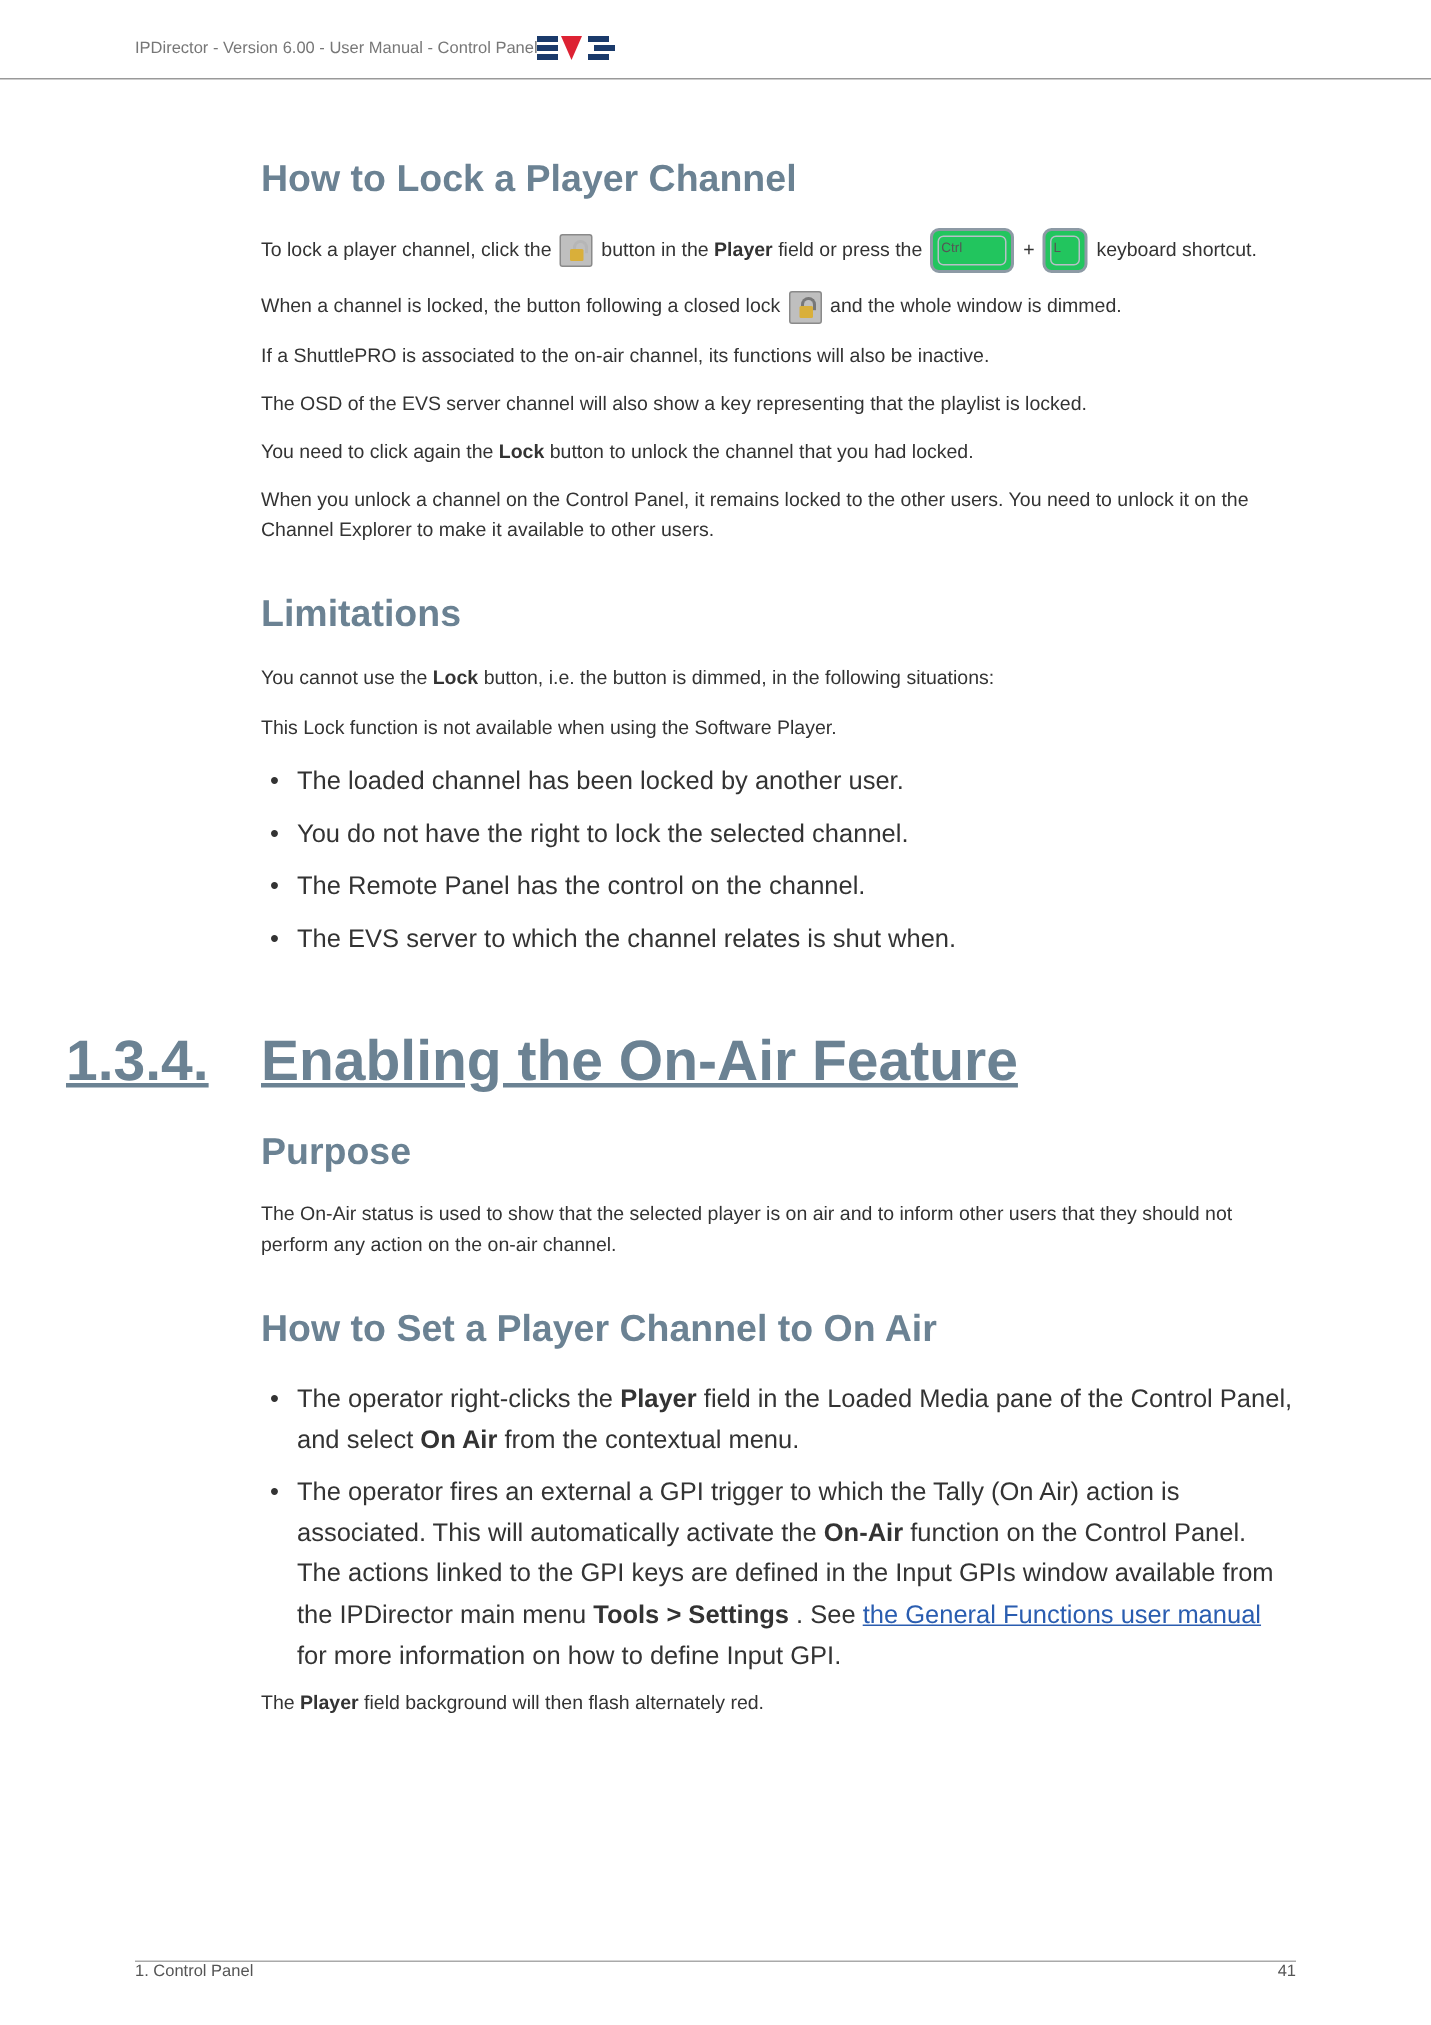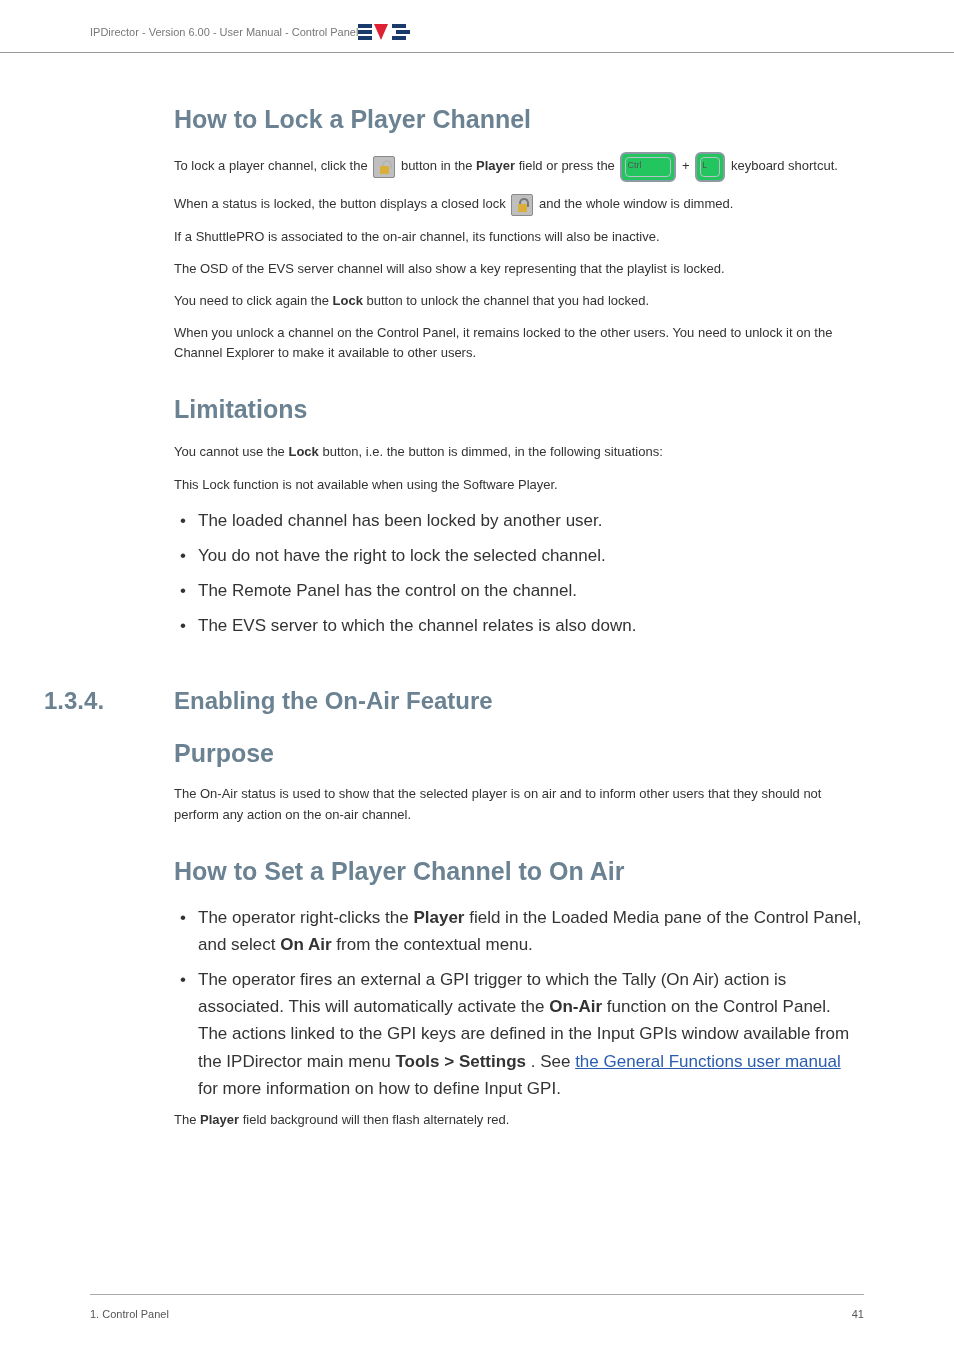--- a/index.html
+++ b/index.html
@@ -36,24 +36,25 @@
   }
   h2.steel {
     color: #6b8293;
     font-size: 25px;
     font-weight: bold;
     margin-top: 32px;
     margin-bottom: 18px;
   }
   h1.steel-big {
     color: #6b8293;
-    font-size: 24px;
+    font-size: 38px;
     font-weight: bold;
     margin-top: 40px;
     margin-bottom: 14px;
+    text-decoration: underline;
   }
   h3.purpose {
     color: #6b8293;
     font-size: 25px;
     font-weight: bold;
     margin-top: 10px;
     margin-bottom: 16px;
   }
   p.body {
     font-size: 13px;
@@ -168,21 +169,21 @@
   .link {
     color: #2a5db0;
     text-decoration: underline;
   }
   .footer {
     position: absolute;
     bottom: 30px;
     left: 90px;
     right: 90px;
     border-top: 1px solid #aaa;
-    padding-top: 13px;
+    padding-top: 0;
     display: flex;
     justify-content: space-between;
     font-size: 11px;
     color: #555;
   }
 </style>
 </head>
 <body>
 
 <div class="header">
@@ -211,21 +212,21 @@
       <span> button in the </span>
       <span class="bold">Player</span>
       <span> field or press the </span>
       <span class="key key-big"><span class="inner"></span><span class="label">Ctrl</span></span>
       <span> + </span>
       <span class="key"><span class="inner"></span><span class="label">L</span></span>
       <span> keyboard shortcut.</span>
     </p>
 
     <p class="body-inline">
-      <span>When a status is locked, the button displays a closed lock </span>
+      <span>When a channel is locked, the button following a closed lock </span>
       <span class="lock-btn closed"></span>
       <span> and the whole window is dimmed.</span>
     </p>
 
     <p class="body">If a ShuttlePRO is associated to the on-air channel, its functions will also be inactive.</p>
     <p class="body">The OSD of the EVS server channel will also show a key representing that the playlist is locked.</p>
 
     <p class="body">
       <span>You need to click again the </span>
       <span class="bold">Lock</span>
@@ -239,21 +240,21 @@
     <p class="body">
       <span>You cannot use the </span>
       <span class="bold">Lock</span>
       <span> button, i.e. the button is dimmed, in the following situations:</span>
     </p>
     <p class="body">This Lock function is not available when using the Software Player.</p>
     <ul class="bullets">
       <li>The loaded channel has been locked by another user.</li>
       <li>You do not have the right to lock the selected channel.</li>
       <li>The Remote Panel has the control on the channel.</li>
-      <li>The EVS server to which the channel relates is also down.</li>
+      <li>The EVS server to which the channel relates is shut when.</li>
     </ul>
   </div>
 
   <div class="row134">
     <h1 class="steel-big section-number">1.3.4.</h1>
     <h1 class="steel-big">Enabling the On-Air Feature</h1>
   </div>
 
   <div class="indent">
     <h3 class="purpose">Purpose</h3>

